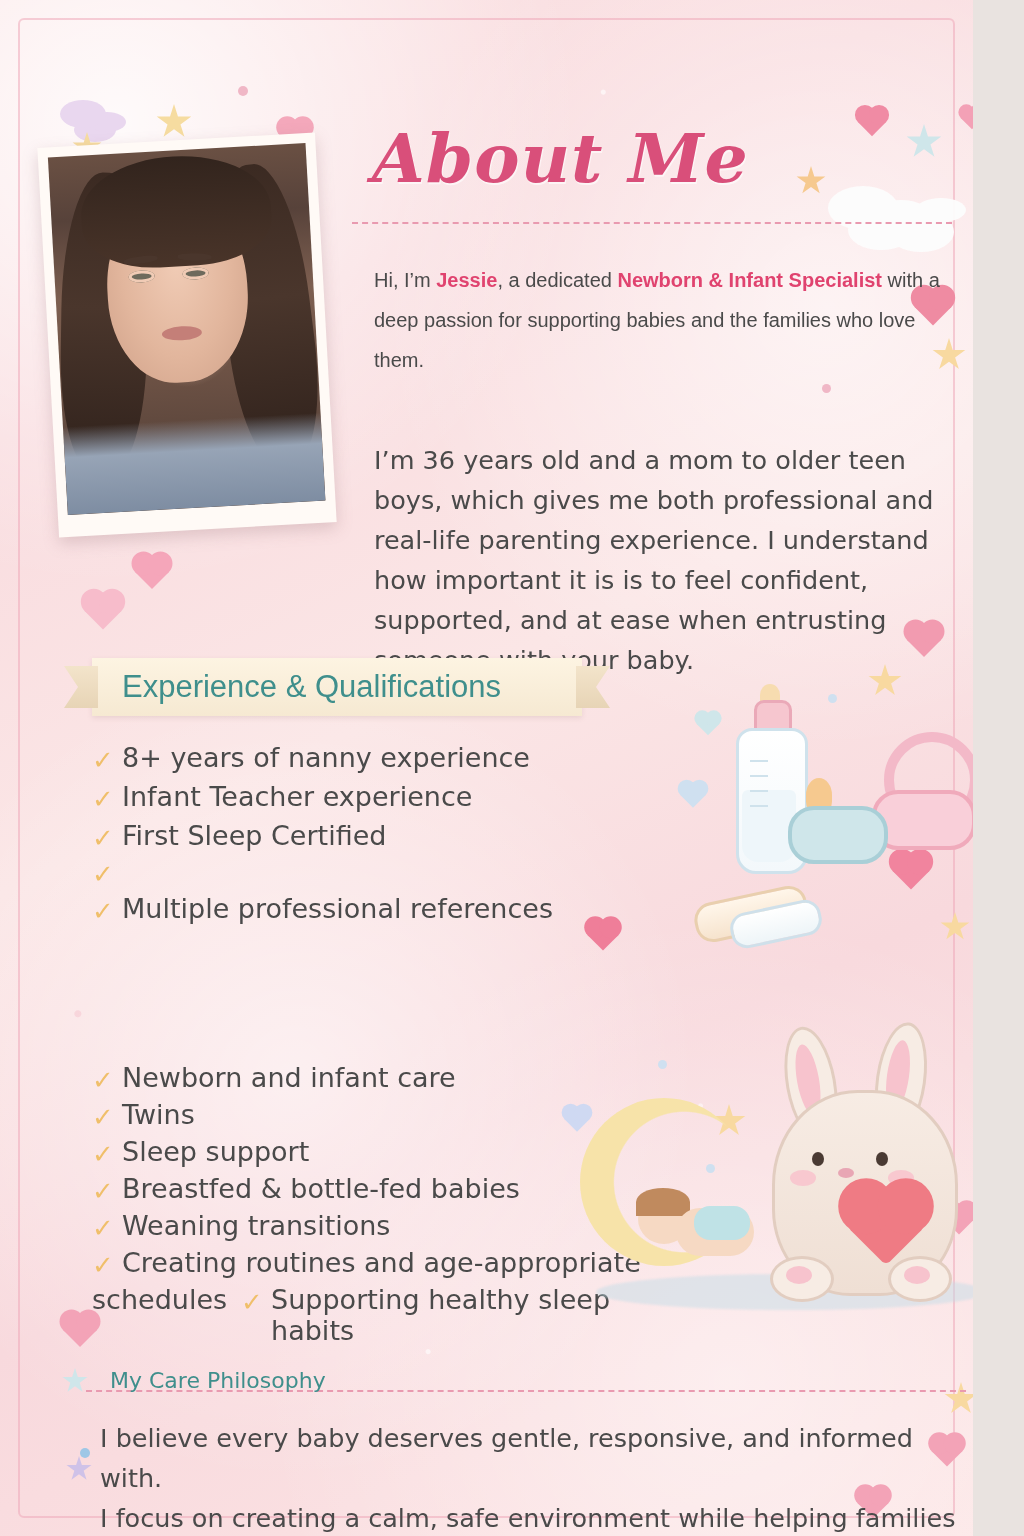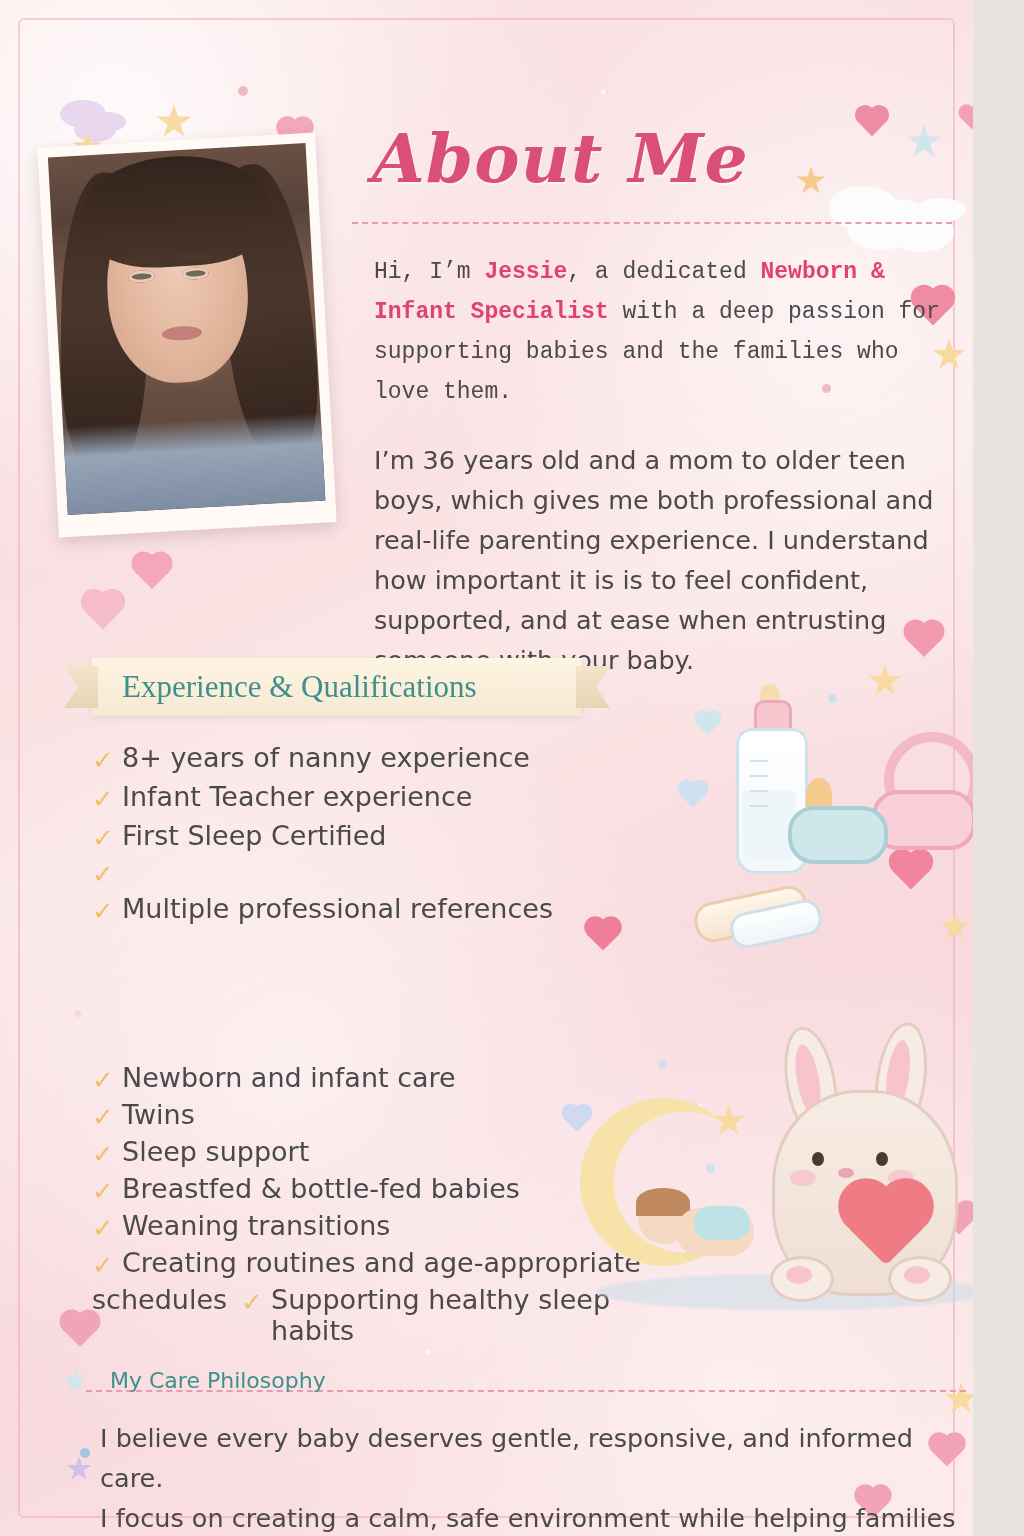--- a/index.html
+++ b/index.html
@@ -170,26 +170,26 @@
     left: 352px;
     top: 222px;
     width: 600px;
     border-top: 2px dashed #e99ab0;
   }
 
   
   .intro {
     position: absolute;
     left: 374px;
-    top: 252px;
+    top: 260px;
     width: 580px;
-    font-size: 23px;
+    font-size: 20px;
     line-height: 40px;
     color: #4a4a4a;
-    font-family: Liberation Mono, monospace;
+    font-family: Liberation Sans, sans-serif;
   }
   .intro p { margin: 0 0 18px 0; }
   .hl-name { color: #e0436f; font-weight: bold; }
   .hl-role { color: #e0436f; font-weight: bold; }
 
   .intro2 {
     position: absolute;
     left: 176px;
     top: 556px;
     width: 780px;
@@ -213,21 +213,21 @@
   .ribbon:before, .ribbon:after {
     content: "";
     position: absolute;
     top: 8px;
     width: 34px; height: 42px;
     background: linear-gradient(180deg,#f3e4cb,#e7d4b6);
   }
   .ribbon:before { left: -28px; clip-path: polygon(0 0, 100% 0, 100% 100%, 0 100%, 14px 50%); }
   .ribbon:after { right: -28px; clip-path: polygon(0 0, 100% 0, calc(100% - 14px) 50%, 100% 100%, 0 100%); }
   .ribbon span {
-    font-family: Liberation Serif, serif;
+    font-family: Liberation Sans, sans-serif;
     font-size: 31px;
     font-weight: normal;
     text-align: right;
   }
   .ribbon-1 { left: 92px; top: 658px; width: 490px; }
   .ribbon-1 span { color: #3f8f8c; }
   .ribbon-2 { left: 92px; top: 988px; width: 500px; }
   .ribbon-2 span { color: #e0436f; }
 
   .sub-head {
@@ -675,17 +675,17 @@
   <div class="bunny-foot r"></div>
   <div class="bunny-pad l"></div>
   <div class="bunny-pad r"></div>
   <div class="bunny-heart"></div>
 
   <div class="sub-rule"></div>
   <div class="sub-head">My Care Philosophy</div>
 
   <div class="bullet-dot" style="top:1448px;"></div>
   <div class="philosophy">
-    <div>I believe every baby deserves gentle, responsive, and informed care.</div>
+    <div>I believe every baby deserves gentle, responsive, and informed with.</div>
     <div>I focus on creating a calm, safe environment while helping families build</div>
 
   </div>
 </div>
 
 </body></html>

